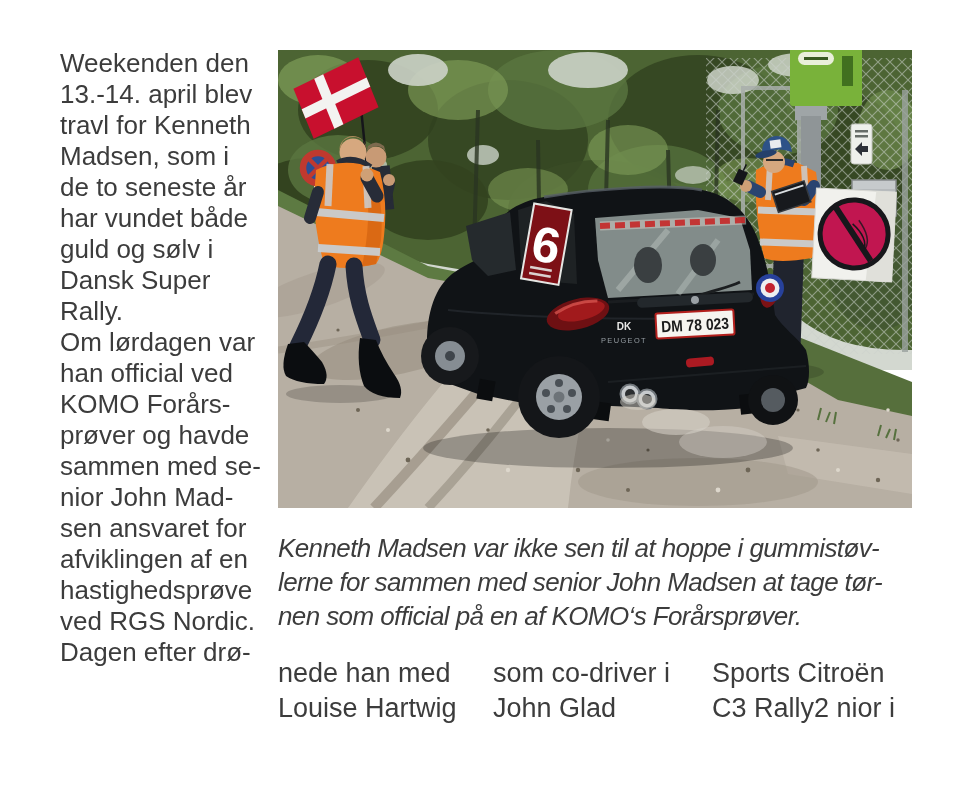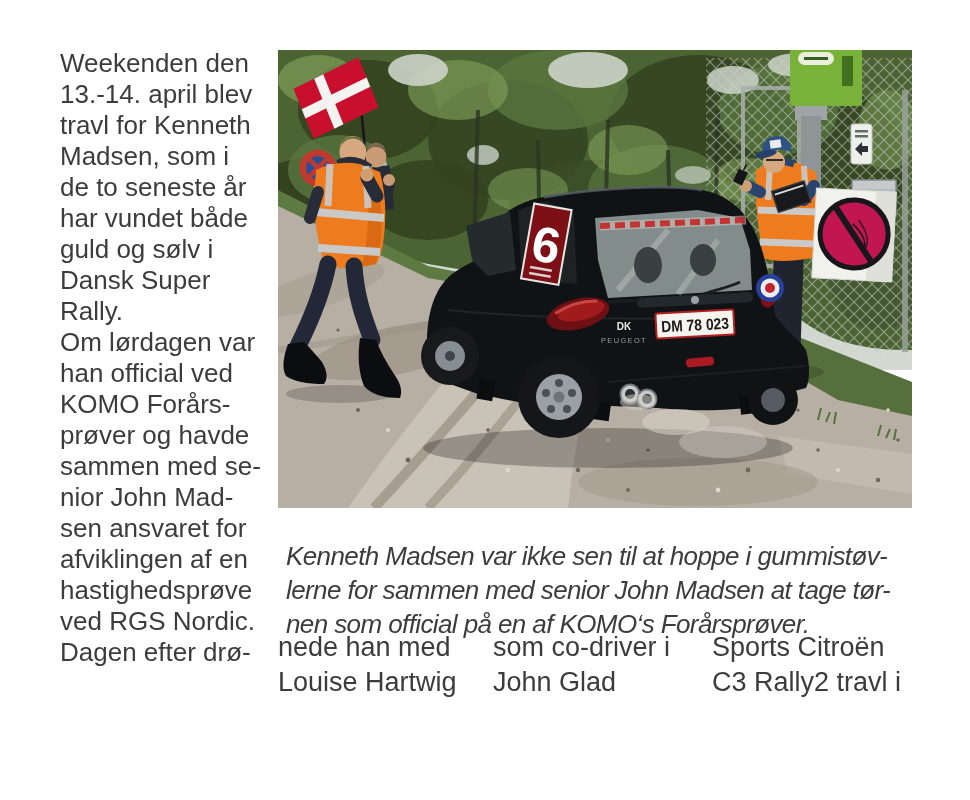--- a/index.html
+++ b/index.html
@@ -10,25 +10,25 @@
   .lines{white-space:pre;}
   .article-col{
     position:absolute;left:60px;top:48px;width:215px;
     font-size:26px;line-height:31px;
   }
   figure.photo{
     position:absolute;left:278px;top:50px;width:634px;height:458px;margin:0;padding:0;
   }
   figure.photo svg{display:block;width:100%;height:100%;}
   .caption{
-    position:absolute;left:278px;top:531px;width:640px;margin:8px;
+    position:absolute;left:278px;top:531px;width:640px;margin:0;
     font-size:26px;font-style:italic;line-height:34px;letter-spacing:-0.6px;
   }
   .frag{
-    position:absolute;top:630px;font-size:27px;line-height:35px;
+    position:absolute;top:656px;font-size:27px;line-height:35px;
   }
   #frag1{left:278px}
   #frag2{left:493px}
   #frag3{left:712px}
 </style>
 </head>
 <body>
 
 <div class="article-col lines">Weekenden den
 13.-14. april blev
@@ -346,13 +346,13 @@
 
 <p class="caption lines">Kenneth Madsen var ikke sen til at hoppe i gummistøv-
 lerne for sammen med senior John Madsen at tage tør-
 nen som official på en af KOMO‘s Forårsprøver.</p>
 
 <div id="frag1" class="frag lines">nede han med
 Louise Hartwig</div>
 <div id="frag2" class="frag lines">som co-driver i
 John Glad</div>
 <div id="frag3" class="frag lines">Sports Citroën
-C3 Rally2 travl i</div>
+C3 Rally2 nior i</div>
 
 </body></html>

